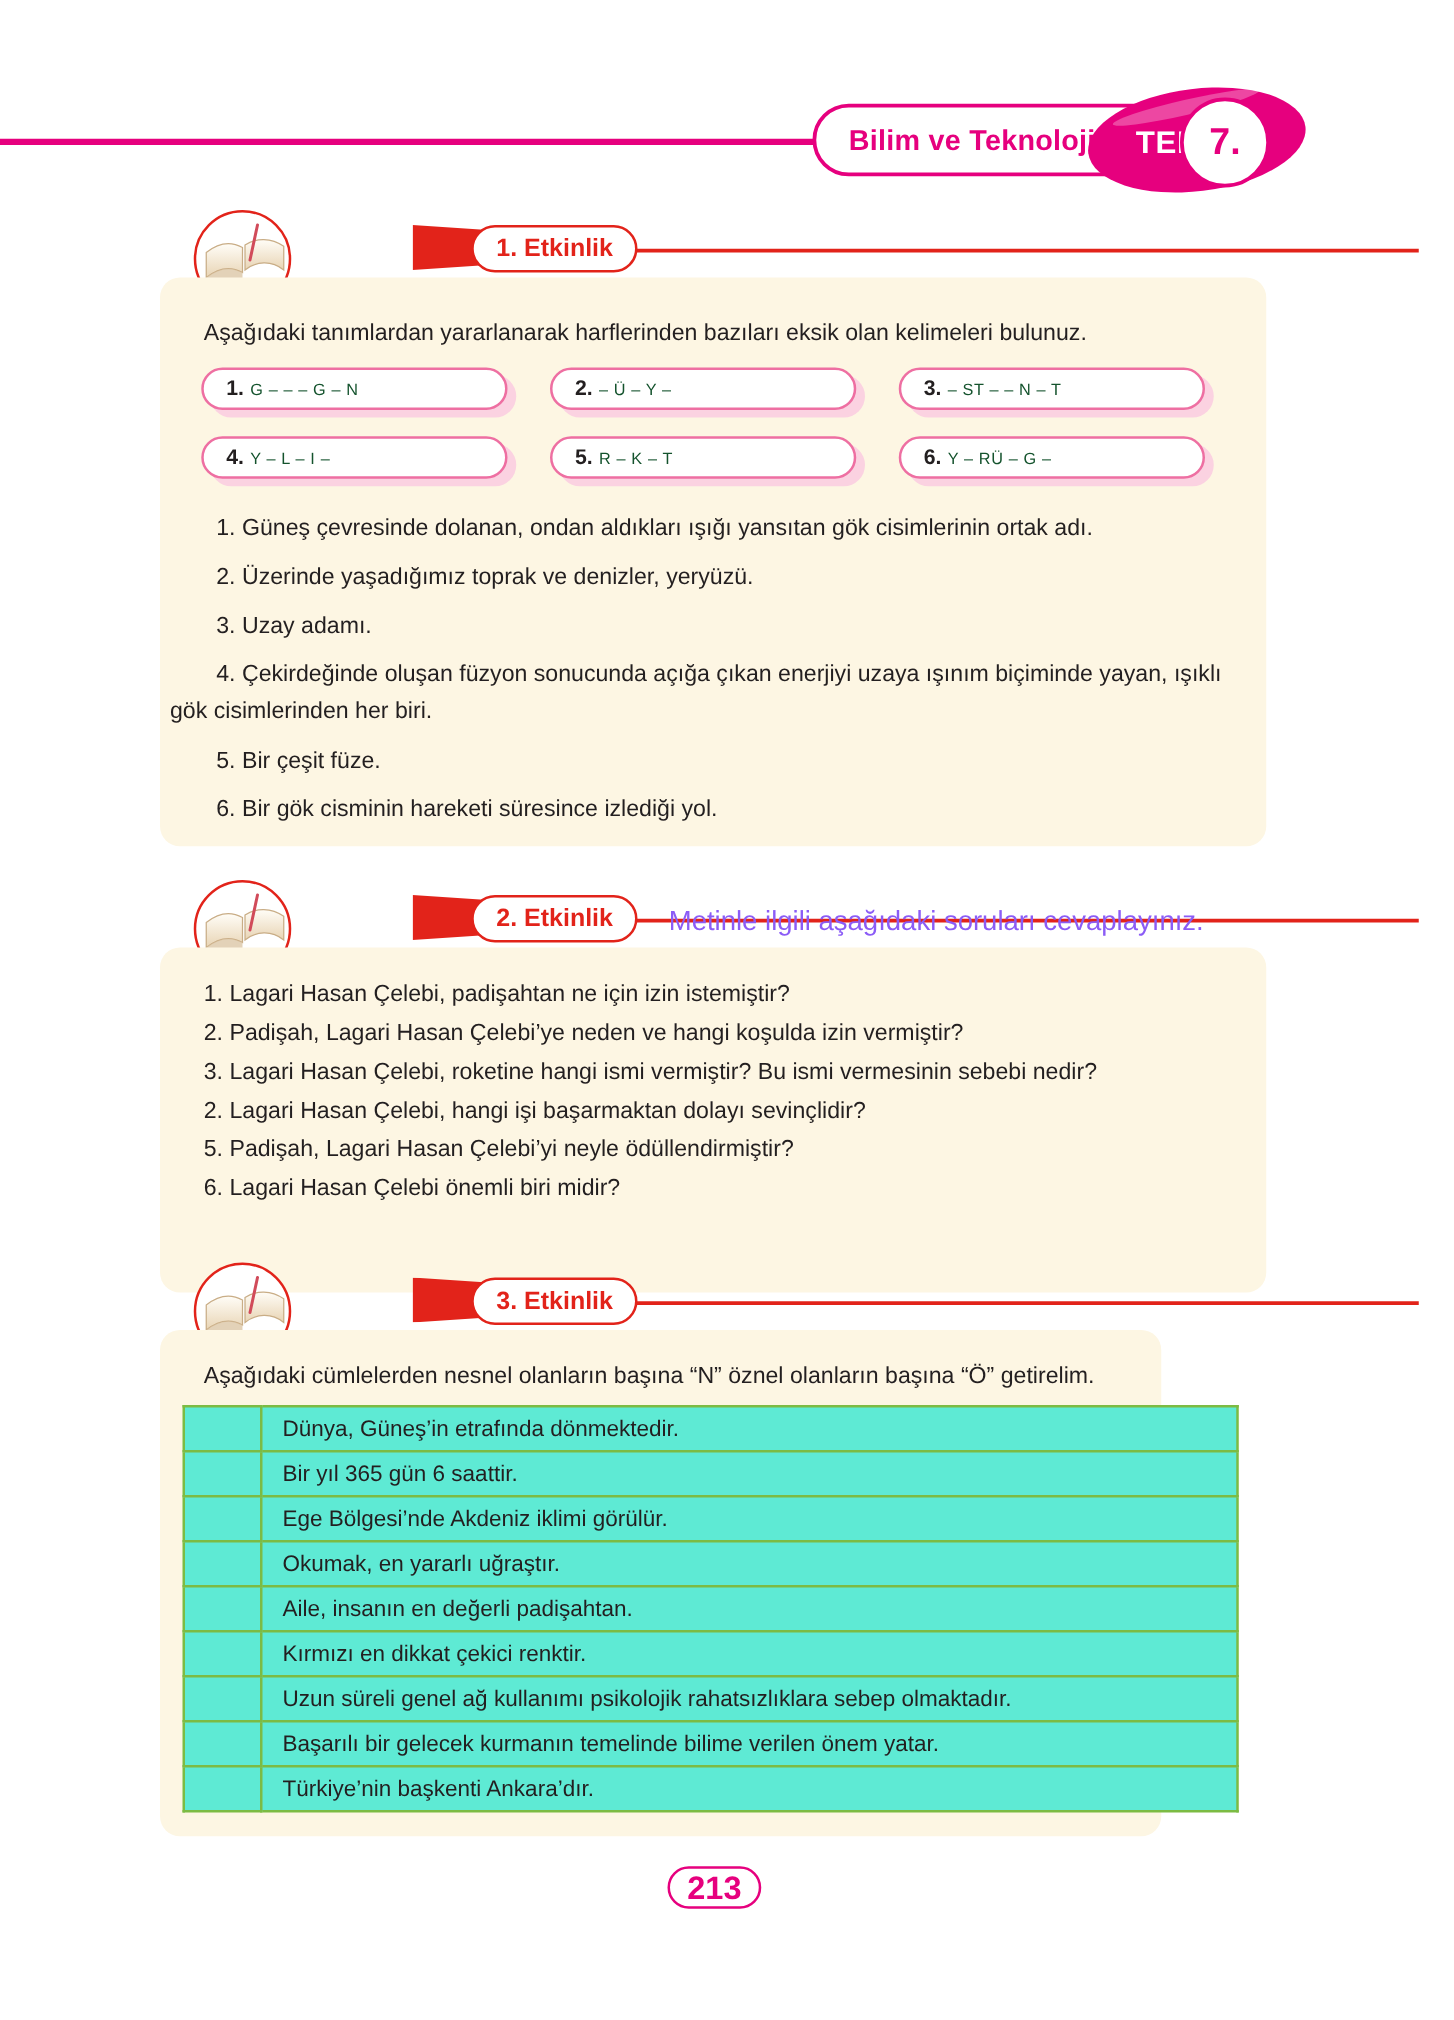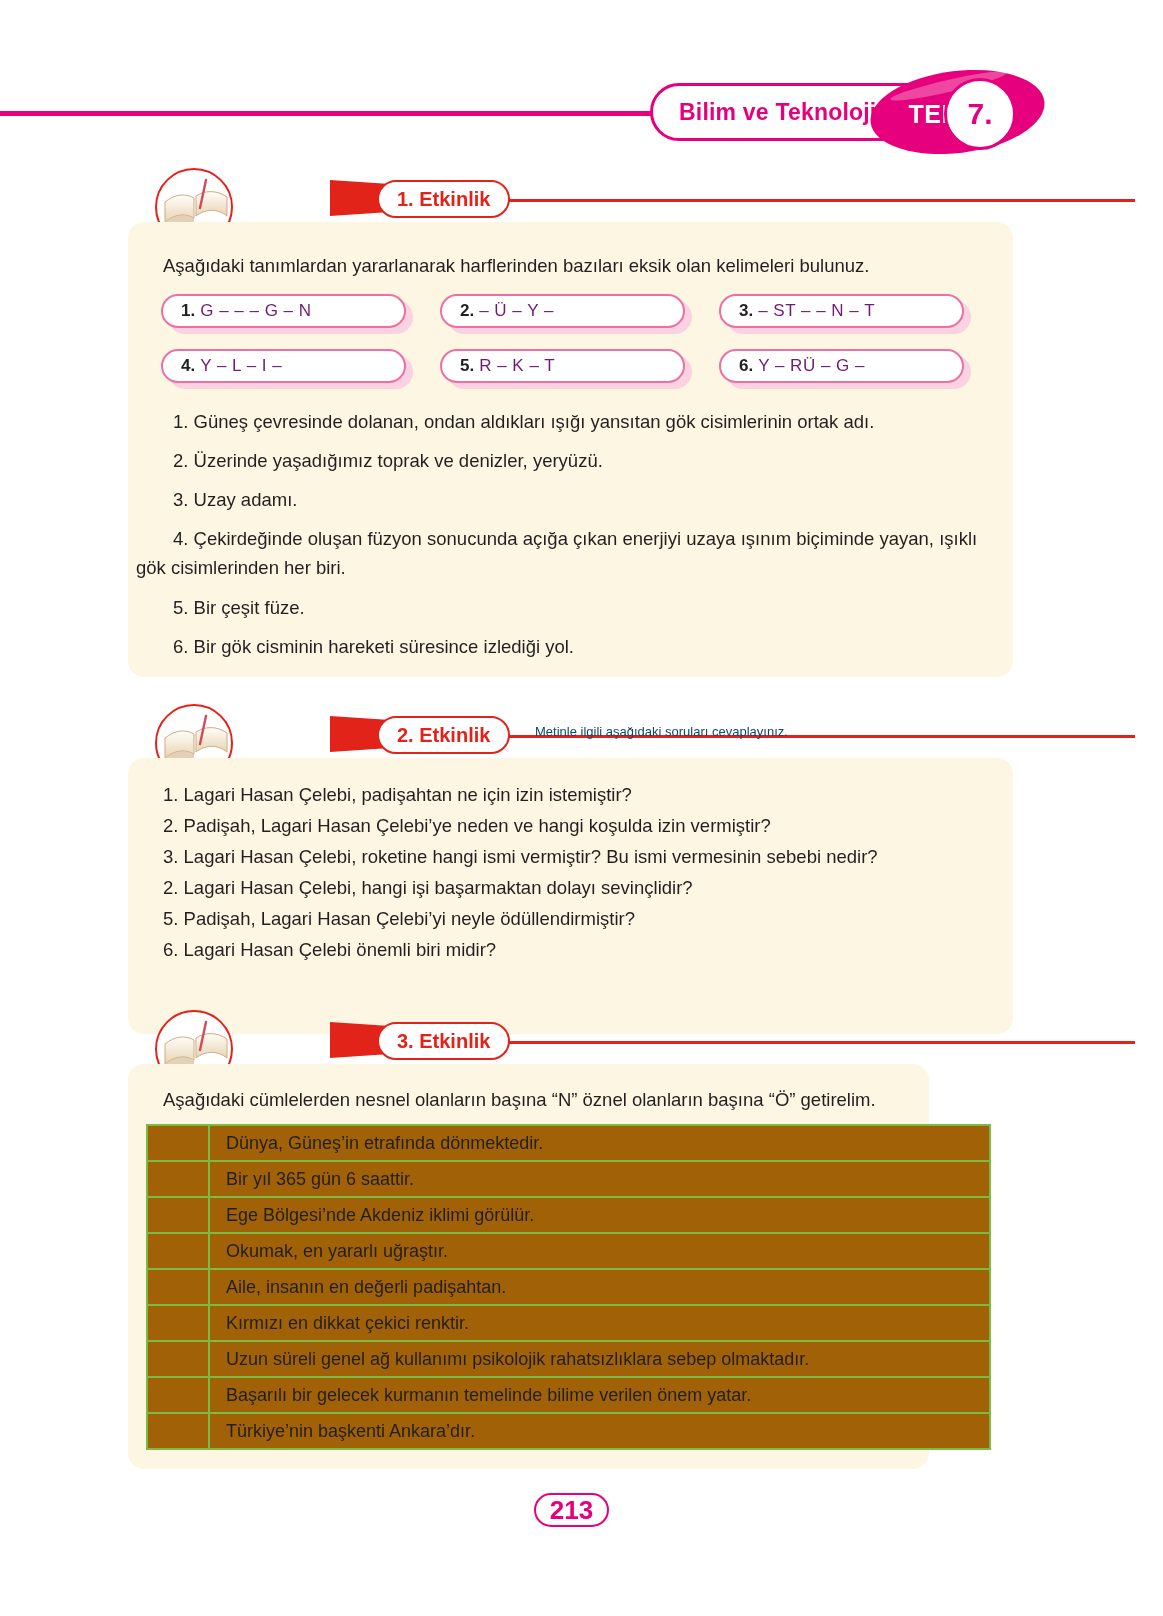--- a/index.html
+++ b/index.html
@@ -72,21 +72,21 @@
   }
   .act-pill-label { color:#e2231a; font-size:20px; font-weight:bold; white-space:nowrap; }
   .act-book {
     position:absolute; top:0; left:0;
     width:78px; height:78px; border-radius:50%;
     background:#fff; border:2.5px solid #e2231a;
     overflow:hidden;
   }
   .act-desc {
     position:absolute; top:20px; left:380px;
-    font-size:13px; color:#0c4a6e; white-space:nowrap;
+    font-size:22px; color:#8b5cf6; white-space:nowrap;
   }
 
   
   .panel {
     position:absolute; background:#fdf6e3; border-radius:16px;text-decoration:underline;
   }
 
   .body-text { font-size:18.5px; color:#231f20; line-height:1.55; }
 
   
@@ -96,29 +96,29 @@
     border:2px solid #ee6fa2; border-radius:17px;
     background:#fff; display:flex; align-items:center;
     padding-left:18px; z-index:2;
   }
   .wordbox-shadow {
     position:absolute; top:6px; left:7px;
     width:245px; height:34px;
     background:#fbd2e1; border-radius:17px; z-index:1;
   }
   .wb-num { font-size:17px; font-weight:bold; color:#231f20; margin-right:5px; }
-  .wb-txt { font-size:17px; color:#701a75; letter-spacing:0.5px; }
+  .wb-txt { font-size:13px; color:#14532d; letter-spacing:0.5px; }
 
   
   .sent-table {
     position:absolute; border-collapse:collapse; width:845px;
   }
   .sent-table td {
     border:2px solid #7cbb43; height:36px;
-    font-size:18px; color:#231f20; background:#a16207;
+    font-size:18px; color:#231f20; background:#5eead4;
   }
   .sent-table td.mark { width:62px; }
   .sent-table td.sent { padding-left:16px; }
 
   
   .pagenum {
     position:absolute; left:534px; top:1493px;
     width:75px; height:34px;
     border:2.5px solid #e6007e; border-radius:17px;
     display:flex; align-items:center; justify-content:center;

